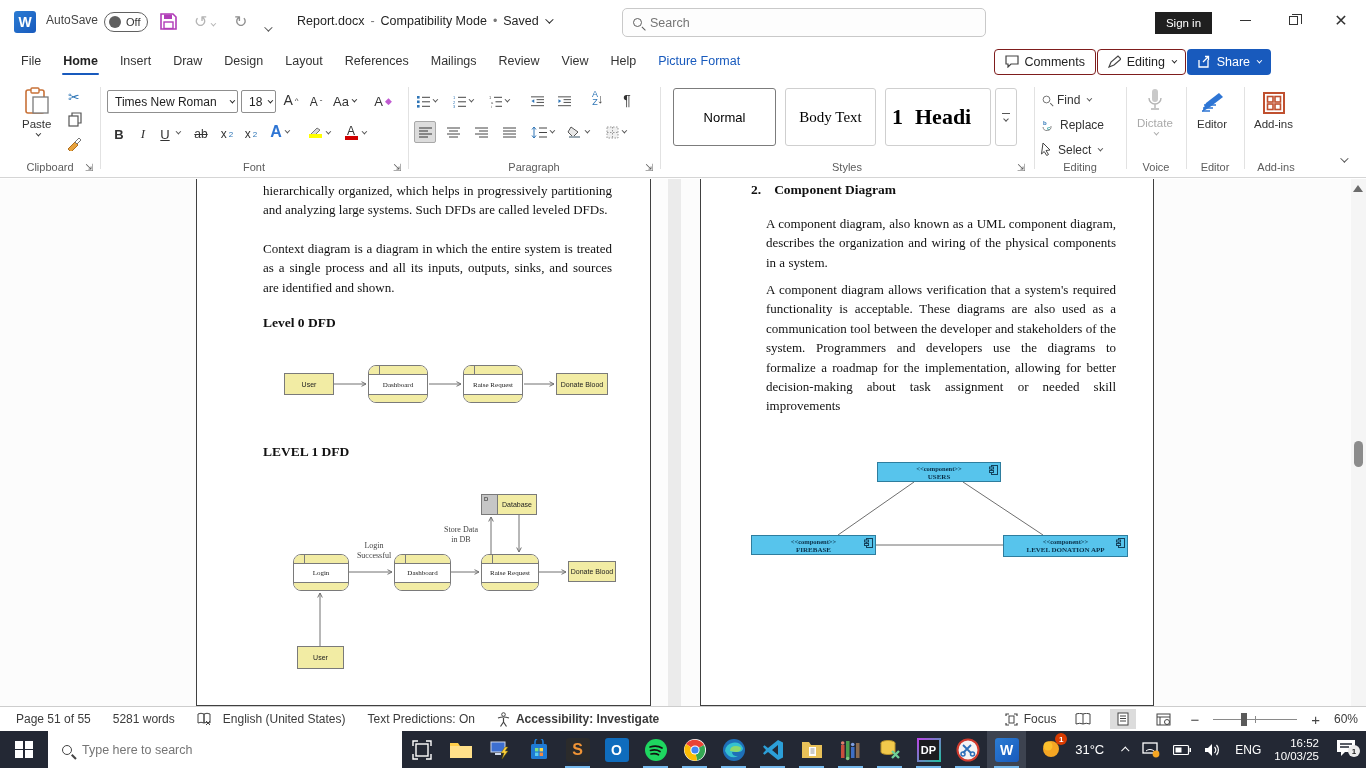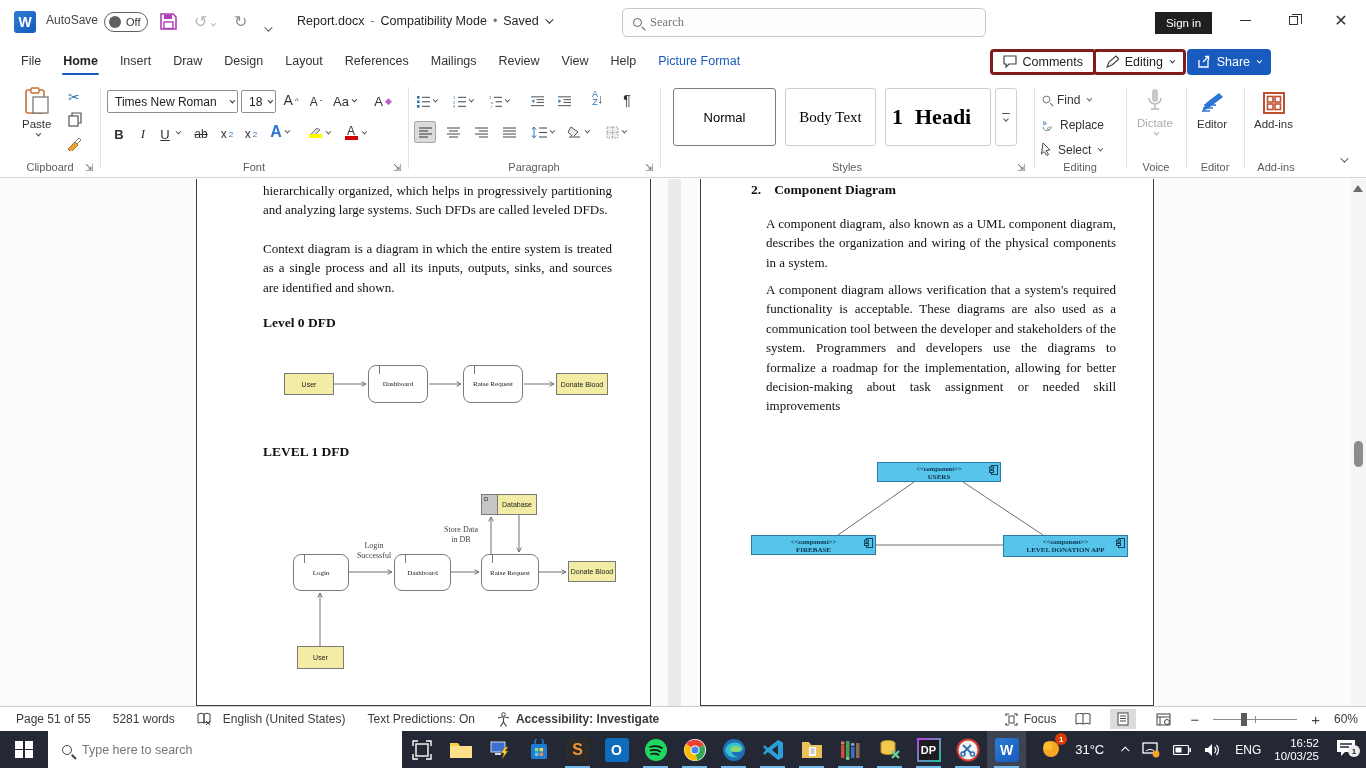--- a/index.html
+++ b/index.html
@@ -23,38 +23,38 @@
   .toggle{position:absolute;left:104px;top:12px;width:44px;height:20px;border:1px solid #616161;
     border-radius:10px;display:flex;align-items:center;font-size:11px;color:#333}
   .toggle .knob{width:12px;height:12px;border-radius:50%;background:#5f5f5f;margin:0 5px 0 4px}
   .saveicon{position:absolute;left:160px;top:13px}
   .undo{position:absolute;left:194px;top:12px;font-size:16px;color:#b5b5b5}
   .redo{position:absolute;left:234px;top:12px;font-size:16px;color:#8f8f8f}
   .qat-chev{position:absolute;left:264px;top:18px;color:#555}
   .doctitle{position:absolute;left:297px;top:14px;font-size:12.5px;color:#252525;display:flex;gap:6px;align-items:center}
   .searchbox{position:absolute;left:622px;top:8px;width:364px;height:29px;border:1px solid #c9c9c9;
     border-radius:5px;background:#fdfdfd;display:flex;align-items:center;padding-left:10px;gap:8px}
-  .searchbox input{border:0;outline:0;background:transparent;font-size:12.5px;color:#ef4444;width:280px;font-family:Liberation Serif, serif}
+  .searchbox input{border:0;outline:0;background:transparent;font-size:12.5px;color:#ef4444;width:280px;font-family:Liberation Sans, sans-serif}
   .mag{width:9px;height:9px;border:1.4px solid #5d5d5d;border-radius:50%;position:relative;flex:0 0 auto}
   .mag::after{content:"";position:absolute;width:5px;height:1.4px;background:#5d5d5d;transform:rotate(45deg);left:7px;top:9px}
   .signin{position:absolute;left:1155px;top:12px;width:57px;height:22px;background:#1f1f1f;color:#fff;
     font-size:11.5px;display:flex;align-items:center;justify-content:center}
   .wbtn{position:absolute;top:0;width:46px;height:40px;display:flex;align-items:center;justify-content:center;color:#333}
   .minbar{width:11px;height:1px;background:#333}
   .restore{width:9px;height:9px;border:1px solid #333;position:relative;background:#fff}
   .restore::before{content:"";position:absolute;left:2px;top:-3px;width:9px;height:9px;border:1px solid #333;border-left:0;border-bottom:0}
 
   
   .tabrow{position:absolute;top:44px;left:0;right:0;height:35px;background:#fff;display:flex;align-items:center}
   .tab{font-size:12.5px;color:#333;padding:8px 11px 9px;position:relative;white-space:nowrap}
   .tab.first{margin-left:10px}
   .tab.active{font-weight:bold;color:#222}
   .tab.active::after{content:"";position:absolute;left:10px;right:10px;bottom:2px;height:2.5px;background:#185abd;border-radius:2px}
   .tab.context{color:#185abd}
-  .pillbtn{height:26px;border:3px solid #7f1d1d;border-radius:4px;display:flex;align-items:center;gap:6px;
+  .pillbtn{height:26px;border:1px solid #7f1d1d;border-radius:4px;display:flex;align-items:center;gap:6px;
     font-size:12.5px;color:#222;padding:0 10px;background:#fff}
   .sharebtn{height:26px;border-radius:4px;background:#185abd;color:#fff;display:flex;align-items:center;gap:6px;
     font-size:12.5px;padding:0 11px}
 
   
   .ribbon{position:absolute;top:79px;left:0;right:0;height:99px;background:#fff;border-bottom:1px solid #d5d5d5}
   .gsep{position:absolute;top:8px;bottom:8px;width:1px;background:#e2e2e2}
   .glabel{position:absolute;bottom:5px;font-size:11px;color:#5c5c5c;width:100%;text-align:center}
   .launch{position:absolute;bottom:5px;font-size:10px;color:#5c5c5c}
   .rbtn-lg{display:flex;flex-direction:column;align-items:center;font-size:11.5px;color:#333;gap:3px}
@@ -77,21 +77,21 @@
   .dochead{font-size:13.5px;font-weight:bold}
   .scrolltrack{position:absolute;right:0;top:0;bottom:0;width:15px;background:#f5f5f5}
   .scrollthumb{position:absolute;right:3px;top:262px;width:9px;height:26px;background:#8c8c8c;border-radius:5px}
   .scrollarrow{position:absolute;right:3px;top:6px;width:0;height:0;border-left:5px solid transparent;
     border-right:5px solid transparent;border-bottom:7px solid #6b6b6b}
 
   
   .ent{position:absolute;background:#f2eca4;border:1px solid #7a7a7a;display:flex;align-items:center;
     justify-content:center;font-size:7px;color:#222;font-family:"Liberation Sans",sans-serif}
   .proc{position:absolute;border:1px solid #7a7a7a;border-radius:8px;background:#fff;display:flex;
-    flex-direction:row;overflow:hidden}
+    flex-direction:column;overflow:hidden}
   .proc-top{height:9px;background:#f2eca4;border-bottom:1px solid #7a7a7a;position:relative}
   .proc-top::after{content:"";position:absolute;left:10px;top:0;bottom:0;border-left:1px solid #7a7a7a}
   .proc-mid{flex:1;display:flex;align-items:center;justify-content:center;font-size:7px;color:#222}
   .proc-bot{height:8px;background:#f2eca4;border-top:1px solid #7a7a7a}
   .dfdlabel{position:absolute;font-size:8px;color:#444;text-align:center;line-height:9.5px}
 
   
   .comp{position:absolute;background:#57c4ec;border:1.5px solid #2e7d9e;color:#0a3049;text-align:center;padding-top:2px}
   .comp .st{display:block;font-size:6.5px;font-weight:bold;line-height:7.5px}
   .comp .nm{display:block;font-size:7px;font-weight:bold;line-height:8.5px}

